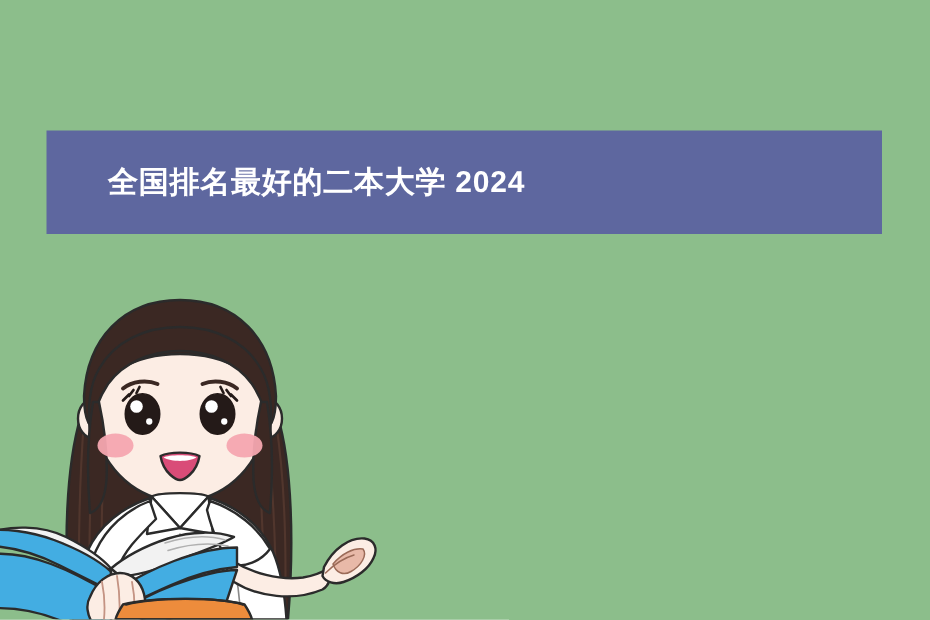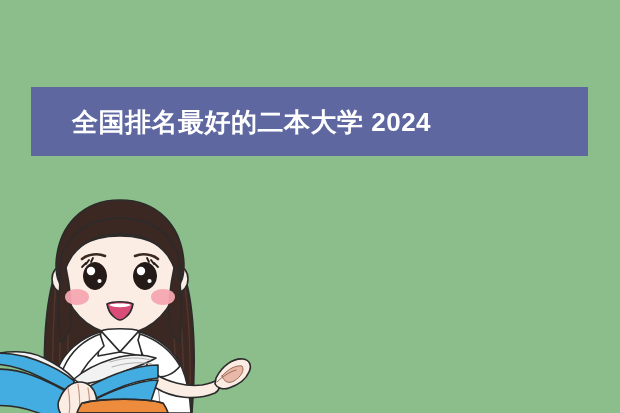--- a/index.html
+++ b/index.html
@@ -26,21 +26,21 @@
     width: 557px;
     height: 69px;
     background: #5E679F;
     display: flex;
     align-items: center;
     box-sizing: border-box;
     padding-left: 41px;
   }
   #title-text {
     color: #FFFFFF;
-    font-size: 26px;
+    font-size: 20px;
     font-weight: bold;
     letter-spacing: 0.5px;
     line-height: 1;
     white-space: nowrap;
     font-family: "Liberation Sans", "DejaVu Sans", sans-serif;
   }
   #illustration {
     position: absolute;
     left: 0;
     top: 160px;

